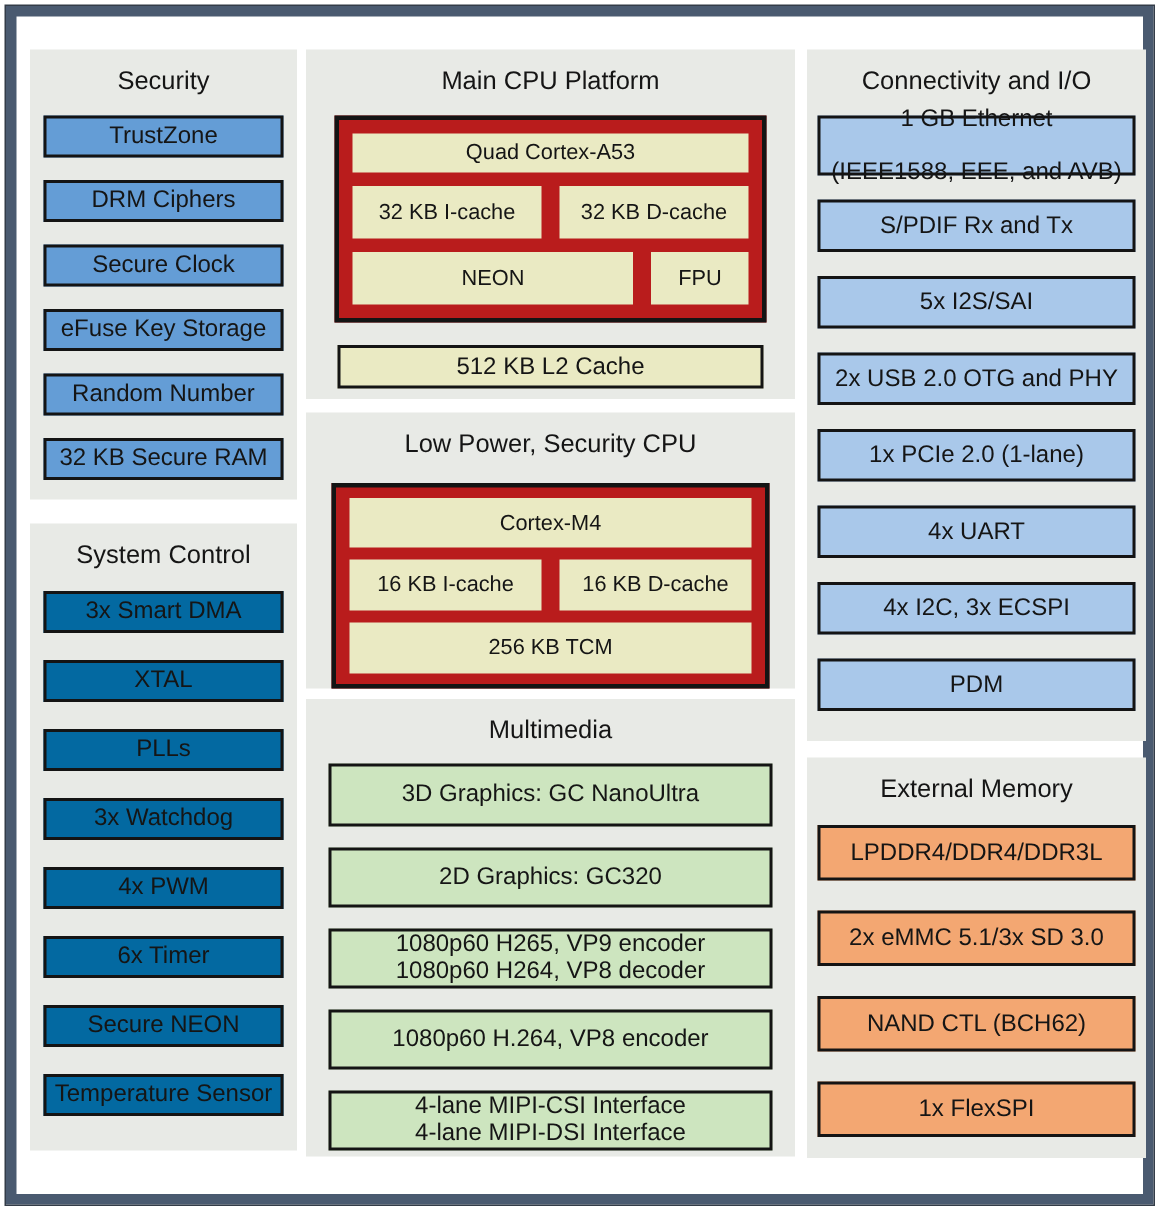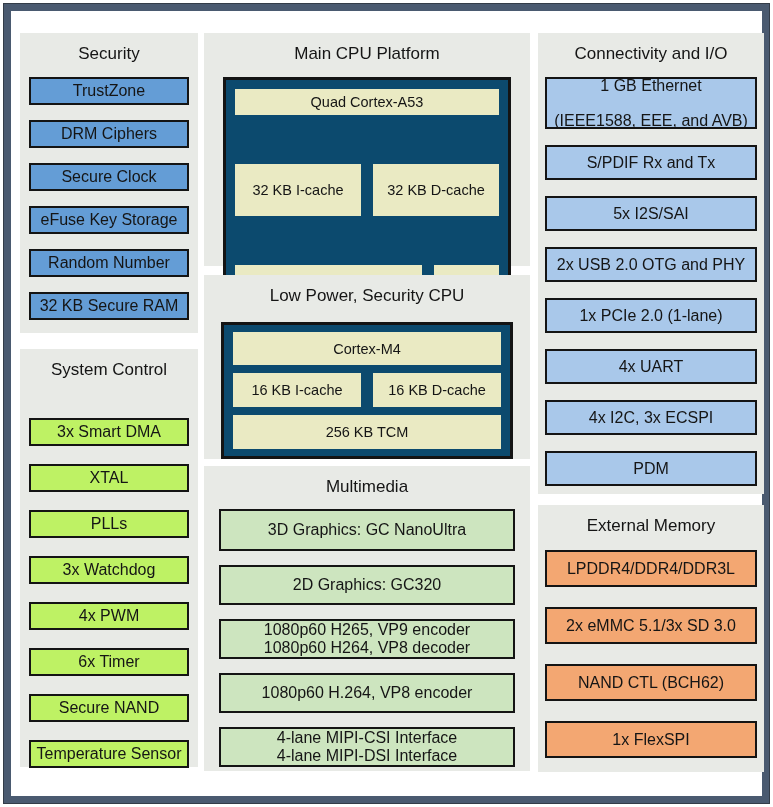--- a/index.html
+++ b/index.html
@@ -47,75 +47,75 @@
     flex-direction: column;
     align-items: center;
     justify-content: center;
     text-align: center;
     font-size: 16px;
     line-height: 18px;
     flex: 0 0 auto;
   }
   .box span { display: block; }
   .blue-dark  { background: #649DD6; }
-  .brown      { background: #bef264; justify-content: center; }
+  .brown      { background: #0369a1; justify-content: center; }
   .blue-light { background: #A9C8EA; }
   .green      { background: #CDE5BF; }
   .orange     { background: #F3A772; }
 
   
   #p-security   { left: 20px;  top: 33px;  width: 178px; height: 300px; }
   #p-security .stack { padding: 13px 9px 0; gap: 15px; }
   #p-security .box { height: 28px; }
 
-  #p-system     { left: 20px;  top: 349px; width: 178px; height: 418px; gap: 24px; }
+  #p-system     { left: 20px;  top: 349px; width: 178px; height: 418px; }
   #p-system .stack { padding: 14px 9px 0; gap: 18px; }
   #p-system .box { height: 28px; }
 
   
   #p-maincpu    { left: 204px; top: 33px;  width: 326px; height: 233px; }
   #p-lowpower   { left: 204px; top: 275px; width: 326px; height: 184px; }
   #p-multimedia { left: 204px; top: 466px; width: 326px; height: 305px; }
 
   .cpu-wrap {
-    background: #0c4a6e;
+    background: #b91c1c;
     border: 3px solid #141414;
     display: flex;
     flex-direction: column;
   }
   #p-maincpu .cpu-wrap { margin: 13px 19px 0 19px; padding: 9px; gap: 9px; }
   #p-lowpower .cpu-wrap { margin: 16px 17px 0 17px; padding: 7px 9px; gap: 8px; }
   .strip {
     background: #EAEAC3;
     display: flex;
     align-items: center;
     justify-content: center;
     text-align: center;
     font-size: 14.5px;
   }
   .strip-row { display: flex; gap: 12px; }
   .strip-row .strip { flex: 1 1 0; }
   #p-maincpu .core-strip { height: 26px; }
-  #p-maincpu .strip-row { height: 52px; margin-top: 40px; }
+  #p-maincpu .strip-row { height: 35px; }
   #p-maincpu .neon { flex: 2.9 1 0; }
   #p-maincpu .fpu  { flex: 1 1 0; }
   #p-maincpu .l2-box { margin: 15px 21px 12px 21px; height: 29px; background: #EAEAC3; }
   #p-lowpower .core-strip { height: 33px; }
   #p-lowpower .strip-row { height: 34px; }
   #p-lowpower .tcm-strip { height: 34px; }
 
   #p-multimedia .stack { padding: 12px 15px 16px; gap: 14px; }
   #p-multimedia .box { height: 40px; }
   #p-multimedia .box.tall { height: 42px; }
 
   
   #p-conn       { left: 538px; top: 33px;  width: 226px; height: 461px; }
   #p-conn .stack { padding: 13px 7px 0; gap: 16px; }
   #p-conn .box { height: 35px; }
-  #p-conn .box.tall { height: 52px; gap: 17px; }
+  #p-conn .box.tall { height: 40px; gap: 17px; }
 
   #p-extmem     { left: 538px; top: 505px; width: 226px; height: 267px; }
   #p-extmem .stack { padding: 14px 7px 0; gap: 20px; }
   #p-extmem .box { height: 37px; }
 </style>
 </head>
 <body>
 
 <div class="page">
   <div class="frame"></div>
@@ -159,21 +159,21 @@
       <div class="box brown">
           <span>3x Watchdog</span>
         </div>
       <div class="box brown">
           <span>4x PWM</span>
         </div>
       <div class="box brown">
           <span>6x Timer</span>
         </div>
       <div class="box brown">
-          <span>Secure NAND</span>
+          <span>Secure NEON</span>
         </div>
       <div class="box brown">
           <span>Temperature Sensor</span>
         </div>
     </div>
   </div>
 
   <div class="panel" id="p-maincpu">
     <div class="panel-title">Main CPU Platform</div>
     <div class="cpu-wrap">

